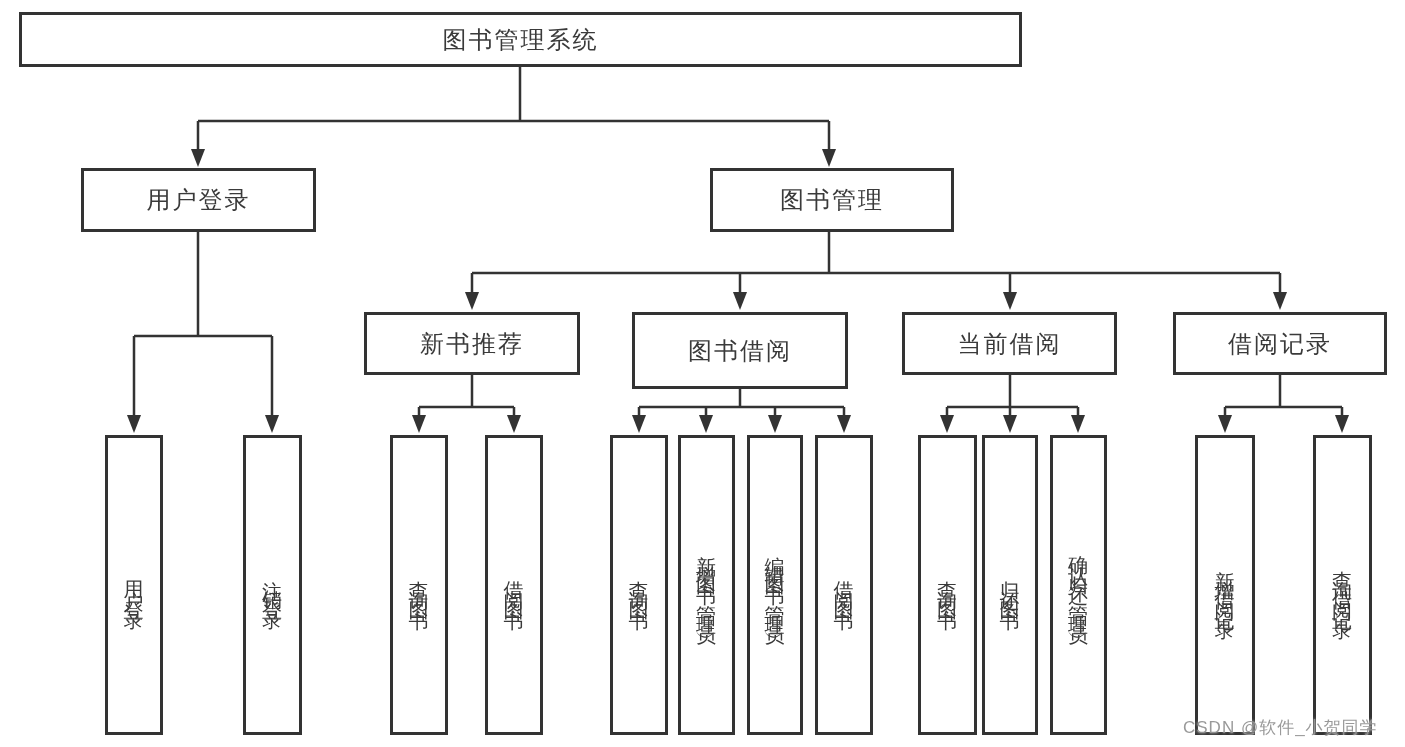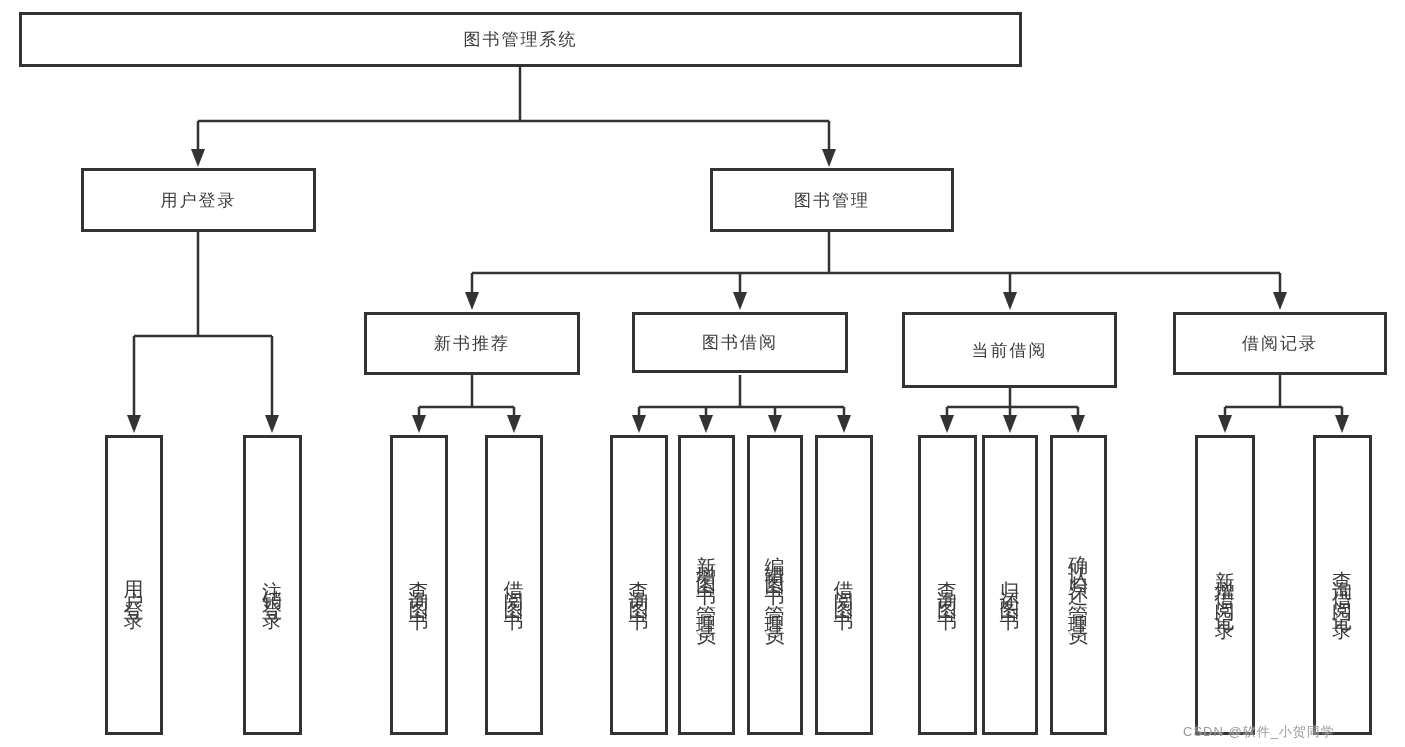--- a/index.html
+++ b/index.html
@@ -4,35 +4,35 @@
 <style>
   html,body{margin:0;padding:0;background:#fff;}
   .stage{
     position:relative;width:1405px;height:747px;background:#ffffff;
     font-family:"Liberation Sans","DejaVu Sans",sans-serif;overflow:hidden;
   }
   .connector-layer{position:absolute;left:0;top:0;width:1405px;height:747px;}
   .node{
     position:absolute;box-sizing:border-box;border:3px solid #333333;background:#ffffff;
     display:flex;align-items:center;justify-content:center;
-    color:#3a3a3a;font-size:17px;letter-spacing:2px;line-height:1;
+    color:#3a3a3a;font-size:24px;letter-spacing:2px;line-height:1;
   }
   .leaf{
     position:absolute;box-sizing:border-box;border:3px solid #333333;background:#ffffff;
     display:flex;align-items:center;justify-content:center;
   }
   .vtext{
     writing-mode:vertical-rl;text-orientation:mixed;
     color:#3a3a3a;font-size:20px;letter-spacing:10px;line-height:1;
     white-space:nowrap;
   }
   .watermark{
     position:absolute;left:1183px;top:716px;z-index:5;
-    font-size:13px;color:rgba(148,148,148,0.95);letter-spacing:1px;
-    text-shadow:0 0 3px rgba(255,255,255,0.9);white-space:nowrap;margin-top:7px;
+    font-size:17px;color:rgba(148,148,148,0.95);letter-spacing:1px;
+    text-shadow:0 0 3px rgba(255,255,255,0.9);white-space:nowrap;
   }
 </style>
 </head>
 <body>
 
 <div class="stage">
 
   <svg class="connector-layer" width="1405" height="747" viewBox="0 0 1405 747" aria-hidden="true">
     <path d="M520 67 V121 M198 121 H829 M198 121 V151 M829 121 V151
          M198 232 V336 M134 336 H272 M134 336 V417 M272 336 V417
@@ -71,24 +71,24 @@
   <div class="node" style="left:81px;top:168px;width:235px;height:64px;">
     <span>用户登录</span>
   </div>
   <div class="node" style="left:710px;top:168px;width:244px;height:64px;">
     <span>图书管理</span>
   </div>
 
   <div class="node" style="left:364px;top:312px;width:216px;height:63px;font-family:Liberation Serif, serif;">
     <span>新书推荐</span>
   </div>
-  <div class="node" style="left:632px;top:312px;width:216px;height:61px;">
+  <div class="node" style="left:632px;top:312px;width:216px;height:77px;">
     <span>图书借阅</span>
   </div>
-  <div class="node" style="left:902px;top:312px;width:215px;height:76px;">
+  <div class="node" style="left:902px;top:312px;width:215px;height:63px;">
     <span>当前借阅</span>
   </div>
   <div class="node" style="left:1173px;top:312px;width:214px;height:63px;justify-content:center;">
     <span>借阅记录</span>
   </div>
 
   <div class="leaf" style="left:105px;top:435px;width:58px;height:300px;">
     <span class="vtext">用户登录</span>
   </div>
   <div class="leaf" style="left:243px;top:435px;width:59px;height:300px;">

